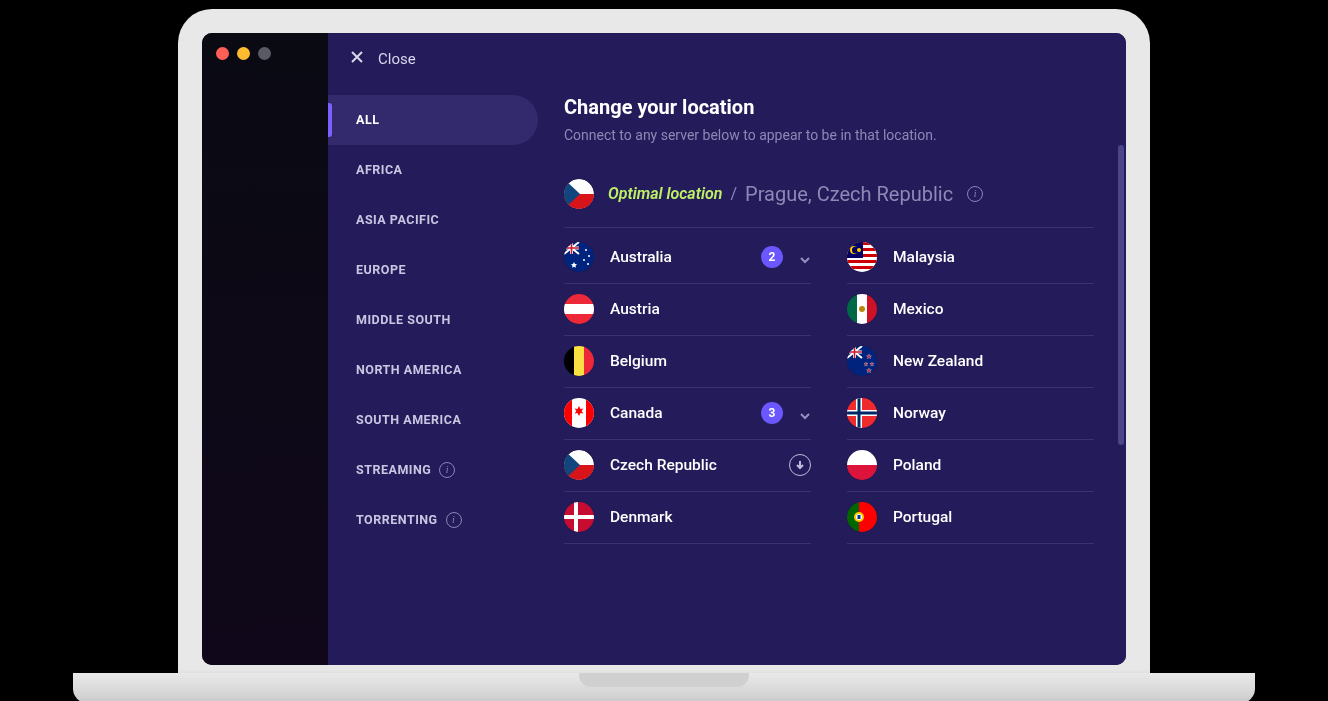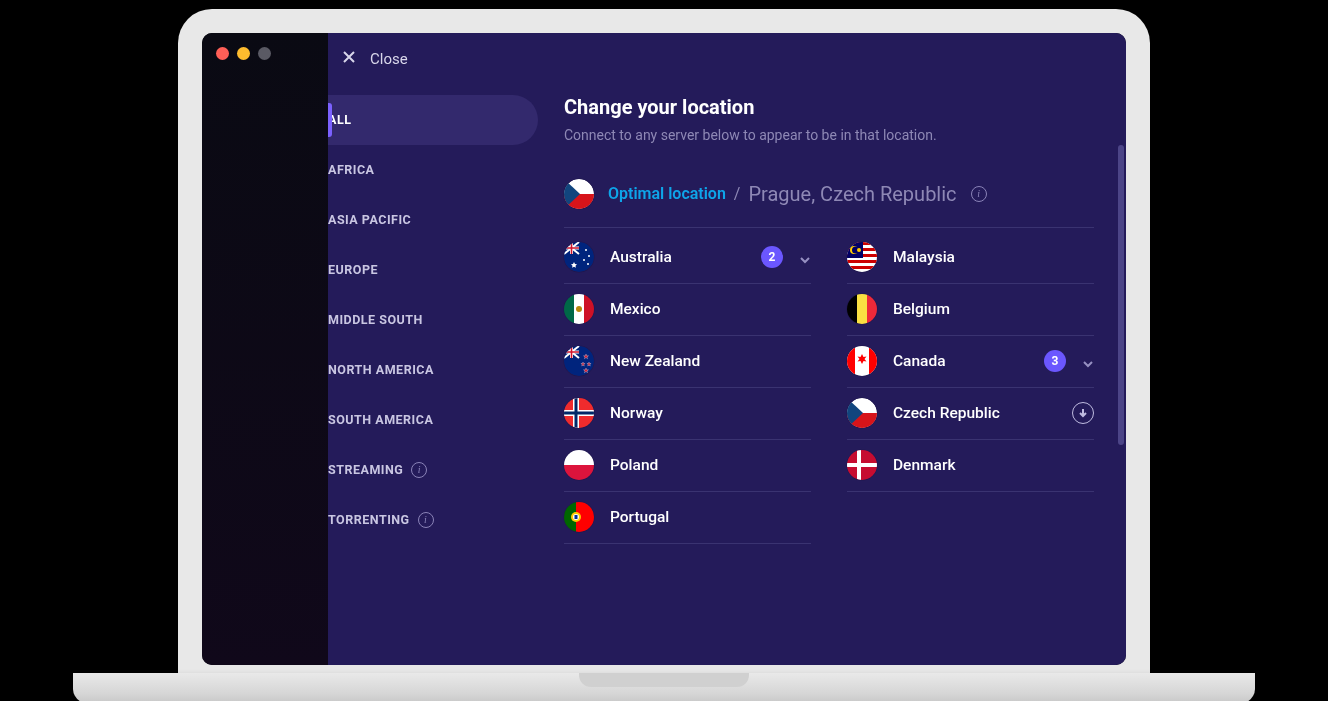--- a/index.html
+++ b/index.html
@@ -53,36 +53,37 @@
     background: #241b5a;
     position: relative;
     display: flex;
     flex-direction: column;
   }
   .close-row {
     height: 52px;
     display: flex;
     align-items: center;
     gap: 14px;
-    padding-left: 14px;
+    padding-left: 22px;
     color: #d8d6ea;
     font-size: 15px;
   }
   .close-x svg { width: 14px; height:14px; stroke:#d8d6ea; stroke-width:2; }
   .body-row { flex:1; display:flex; overflow:hidden; }
   .sidebar {
     width: 210px;
     flex: none;
     padding-top: 10px;
   }
   .side-item {
     height: 50px;
     display:flex;
     align-items:center;
     gap:8px;
+    padding-left: 28px;
     color: #c9c6e2;
     font-size: 12.5px;
     font-weight: 700;
     letter-spacing: .5px;
     cursor:pointer;
   }
   .side-item.active {
     background: #33296d;
     border-radius: 0 26px 26px 0;
     position:relative;
@@ -106,21 +107,21 @@
   }
   .content h1 { color:#fff; font-size:20px; font-weight:700; margin-bottom:8px;}
   .content .sub { color:#8e88b5; font-size:14px; margin-bottom:36px;}
   .optimal-row{
     display:flex;align-items:center;gap:14px;
     border-bottom:1px solid #3a3371;
     padding:0 0 18px 0;
     margin-bottom:4px;
     margin-right:24px;
   }
-  .optimal-row .label1{color:#0ea5e9;font-size:16px;font-weight:600;}
+  .optimal-row .label1{color:#bef264;font-size:16px;font-weight:600;font-style:italic;}
   .optimal-row .slash{color:#8e88b5;font-size:16px; margin:0 -6px;}
   .optimal-row .label2{color:#8e88b5;font-size:20px;}
   .flag{
     width:30px;height:30px;border-radius:50%;flex:none;
     display:block;box-shadow:0 0 0 .5px rgba(0,0,0,.15);
   }
   .grid{
     display:grid;
     grid-template-columns: 1fr 1fr;
     column-gap: 36px;
@@ -284,20 +285,34 @@
                       <circle cx="7" cy="8" r="4" fill="#ffcc00"></circle>
                       <circle cx="8.5" cy="8" r="3.5" fill="#010066"></circle>
                       <circle cx="12" cy="8" r="2" fill="#ffcc00"></circle>
                     </g>
                   </svg></span>
                 <span class="name">Malaysia</span>
               </div>
               <div class="loc">
                 <span class="flag"><svg viewBox="0 0 30 30" width="30" height="30">
                     <defs>
+                      <clipPath id="cpat">
+                        <circle cx="15" cy="15" r="15"></circle>
+                      </clipPath>
+                    </defs>
+                    <g clip-path="url(#cpat)">
+                      <rect width="30" height="30" fill="#ed2939"></rect>
+                      <rect y="10" width="30" height="10" fill="#fff"></rect>
+                    </g>
+                  </svg></span>
+                <span class="name">Austria</span>
+              </div>
+              <div class="loc">
+                <span class="flag"><svg viewBox="0 0 30 30" width="30" height="30">
+                    <defs>
                       <clipPath id="cpmx">
                         <circle cx="15" cy="15" r="15"></circle>
                       </clipPath>
                     </defs>
                     <g clip-path="url(#cpmx)">
                       <rect width="10" height="30" fill="#006847"></rect>
                       <rect x="10" width="10" height="30" fill="#fff"></rect>
                       <rect x="20" width="10" height="30" fill="#ce1126"></rect>
                       <circle cx="15" cy="15" r="3" fill="#b8860b"></circle>
                     </g>

